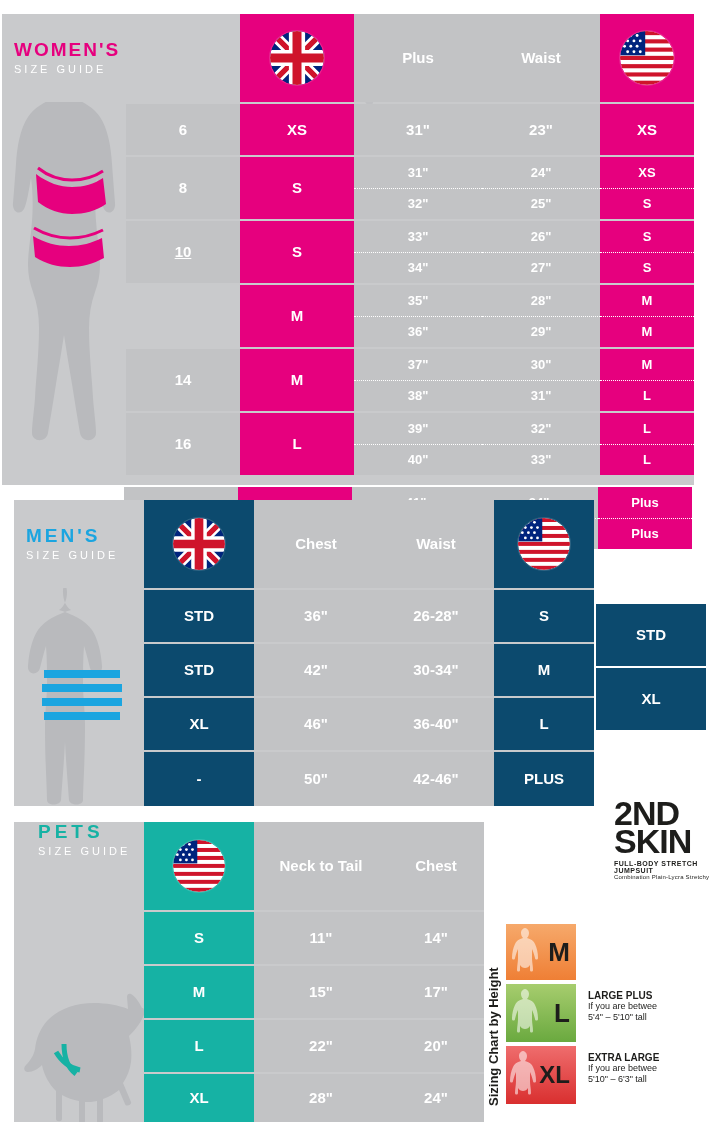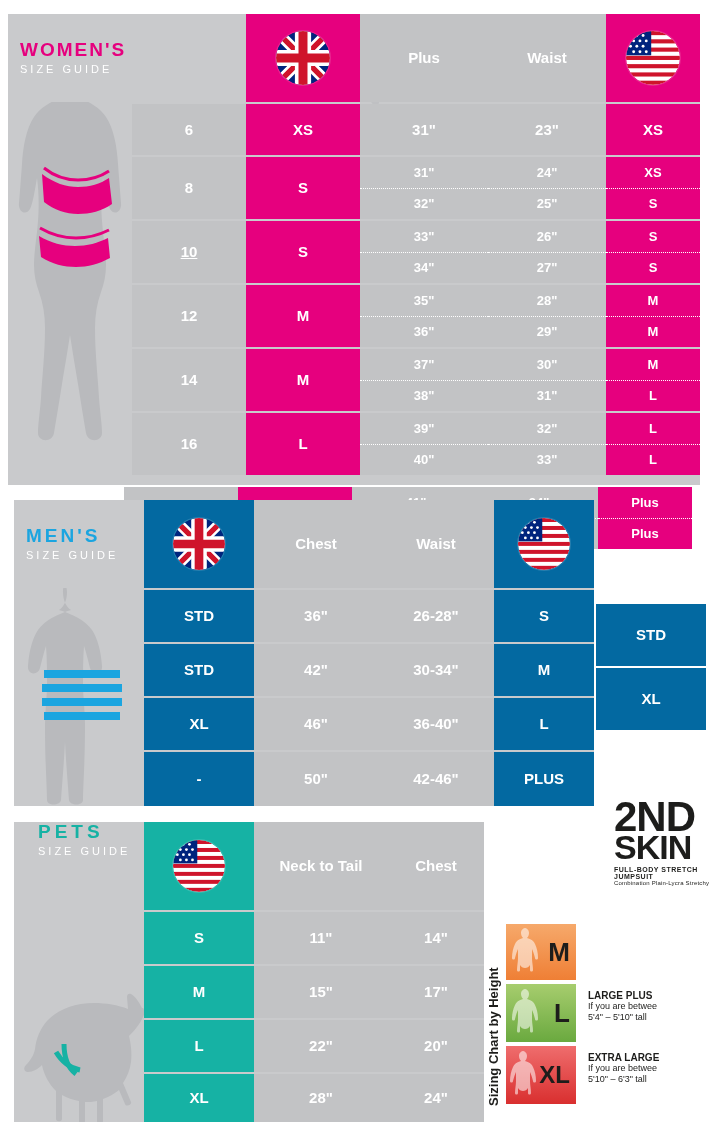--- a/index.html
+++ b/index.html
@@ -13,21 +13,21 @@
 
   
   .sec{position:absolute;}
   .cell{position:absolute;box-sizing:border-box;display:flex;align-items:center;justify-content:center;text-align:center;}
   .cell span{display:block;line-height:1.05;}
 
   
   .bg-grey{background:#c9cacc;}
   .bg-grey-d{background:#c2c3c5;}
   .bg-pink{background:#e6007e;}
-  .bg-blue{background:#0369a1;}
+  .bg-blue{background:#0c4a6e;}
   .bg-teal{background:#16b2a4;}
 
   .t-white{color:#ffffff;}
   .t-pink{color:#e6007e;}
   .t-blue{color:#1ba5e0;}
   .t-teal{color:#16b2a4;}
 
   .hdr-title{font-weight:bold;letter-spacing:2px;}
   .sub-title{letter-spacing:3px;font-size:11px;}
 
@@ -40,39 +40,39 @@
 
   
   .silhouette{position:absolute;opacity:1;}
 
   
   .flag{border-radius:50%;overflow:hidden;position:relative;box-shadow:0 0 0 1px rgba(255,255,255,.15);}
   .flag svg{display:block;}
 
   
   .logo{position:absolute;text-align:left;color:#1d1d1b;}
-  .logo .l1{font-size:42px;font-weight:bold;letter-spacing:-1px;line-height:.82;}
+  .logo .l1{font-size:34px;font-weight:bold;letter-spacing:-1px;line-height:.82;}
   .logo .l2{font-size:34px;font-weight:bold;letter-spacing:-1px;line-height:.82;}
   .logo .l3{font-size:7px;font-weight:bold;letter-spacing:.5px;margin-top:4px;}
   .logo .l4{font-size:6px;letter-spacing:.2px;}
 
   
   .vlabel{position:absolute;writing-mode:vertical-rl;transform:rotate(180deg);font-weight:bold;font-size:13px;color:#1d1d1b;}
   .hbox{position:absolute;box-sizing:border-box;display:flex;align-items:center;justify-content:flex-end;}
   .hbox .letter{font-size:26px;font-weight:bold;color:#1d1d1b;padding-right:6px;}
   .hinfo{position:absolute;color:#1d1d1b;}
   .hinfo .ht{font-size:10px;font-weight:bold;}
   .hinfo .hd{font-size:9px;line-height:1.25;}
 </style>
 </head>
 <body>
 
 <div class="page">
 
-  <div class="sec" style="left:8px;top:14px;width:688px;height:471px;">
+  <div class="sec" style="left:2px;top:14px;width:688px;height:471px;">
 
     <div class="cell bg-grey" style="left:0;top:0;width:692px;height:471px;"></div>
 
     <svg class="silhouette" style="left:2px;top:36px;" width="130" height="430" viewBox="0 0 130 430">
       <path fill="#b9babd" d="M64 2c-13 0-22 11-22 25 0 9 3 17 8 21-10 4-20 10-26 19-8 12-11 30-12 47-1 13-2 27-3 39-1 9 7 13 11 6 3-6 5-20 7-31 2 14 2 30 1 43-1 16-4 30-4 44 0 10 2 19 5 27 4 11 6 23 6 36 0 26-3 50-4 70-1 14-3 26-3 35 0 9 14 10 16 0 2-12 5-30 8-49 3-18 6-36 8-49 2 13 5 31 8 49 3 19 6 37 8 49 2 10 16 9 16 0 0-9-2-21-3-35-1-20-4-44-4-70 0-13 2-25 6-36 3-8 5-17 5-27 0-14-3-28-4-44-1-13-1-29 1-43 2 11 4 25 7 31 4 7 12 3 11-6-1-12-2-26-3-39-1-17-4-35-12-47-6-9-16-15-26-19 5-4 8-12 8-21C86 13 77 2 64 2z"></path>
       <path fill="none" stroke="#e6007e" stroke-width="3" d="M34 118c10 8 22 12 34 12s22-3 31-9"></path>
       <path fill="none" stroke="#e6007e" stroke-width="3" d="M30 178c12 7 24 10 36 10s23-3 33-8"></path>
       <path fill="#e6007e" d="M32 124c12 9 24 13 36 13s22-3 31-9l3 26c-10 7-22 10-34 10s-24-4-34-12z"></path>
       <path fill="#e6007e" d="M29 186c12 7 24 10 36 10s23-3 33-8l2 20c-11 6-22 9-34 9s-24-3-35-10z"></path>
     </svg>
@@ -203,23 +203,20 @@
     <div class="cell bg-grey-d valsm t-white dotted-top" style="left:480px;top:238px;width:118px;height:31px;">
         <span>27"</span>
       </div>
     <div class="cell bg-pink valsm t-white" style="left:598px;top:207px;width:94px;height:31px;">
         <span>S</span>
       </div>
     <div class="cell bg-pink valsm t-white dotted-top" style="left:598px;top:238px;width:94px;height:31px;">
         <span>S</span>
       </div>
 
-    <div class="cell bg-grey-d val t-white" style="left:124px;top:271px;width:114px;height:62px;">
-        <span>12</span>
-      </div>
     <div class="cell bg-pink val t-white" style="left:238px;top:271px;width:114px;height:62px;">
         <span>M</span>
       </div>
     <div class="cell bg-grey-d valsm t-white" style="left:352px;top:271px;width:128px;height:31px;">
         <span>35"</span>
       </div>
     <div class="cell bg-grey-d valsm t-white dotted-top" style="left:352px;top:302px;width:128px;height:31px;">
         <span>36"</span>
       </div>
     <div class="cell bg-grey-d valsm t-white" style="left:480px;top:271px;width:118px;height:31px;">

